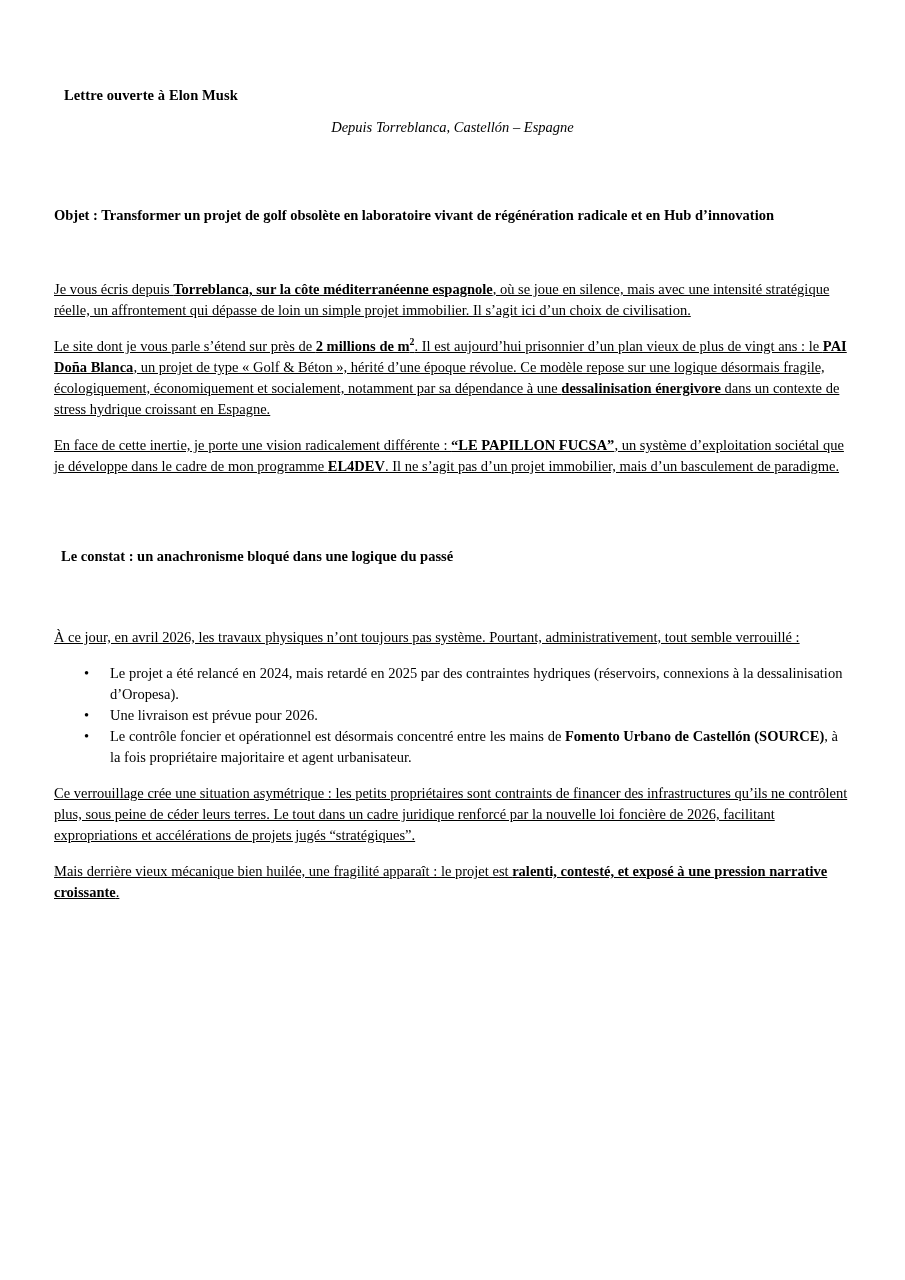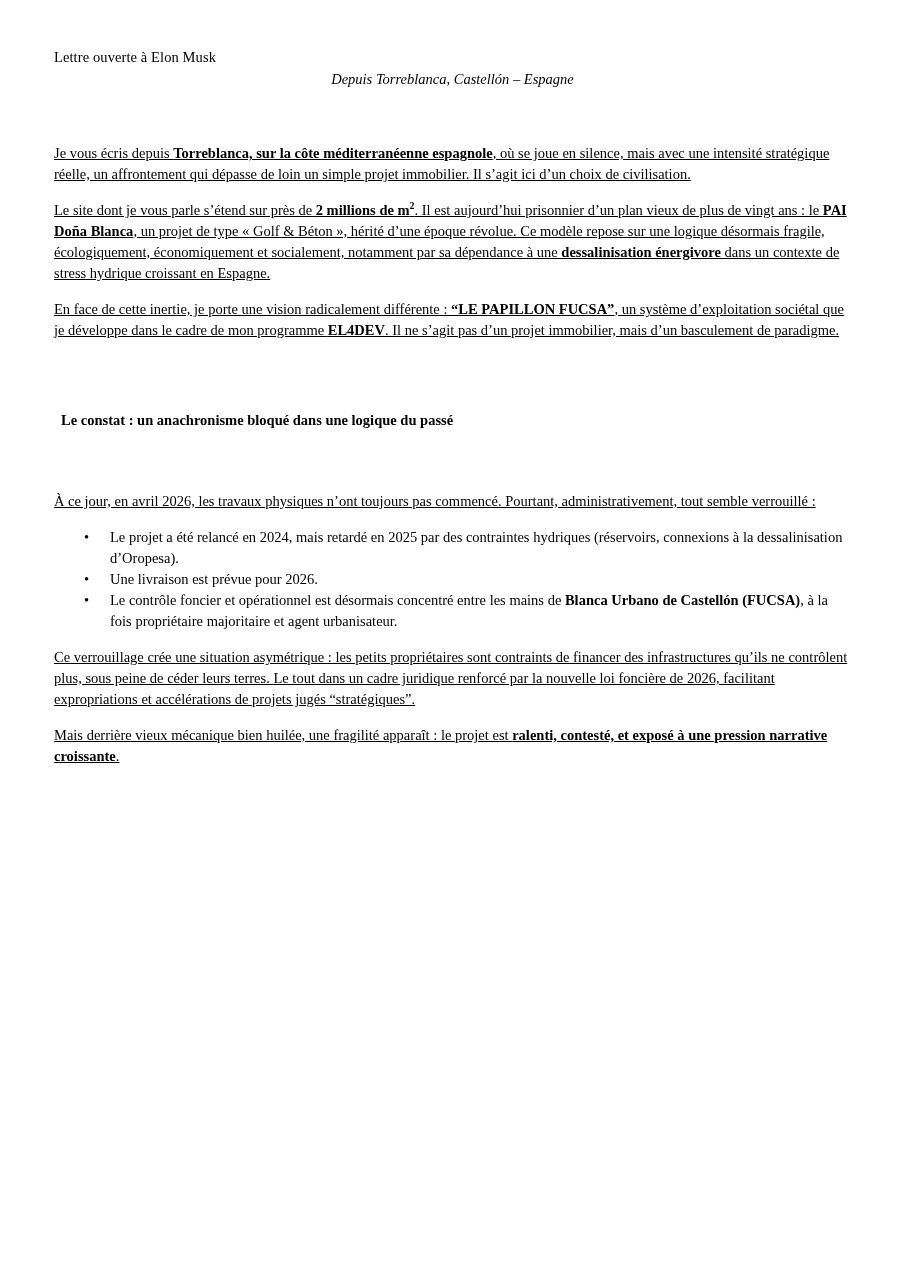--- a/index.html
+++ b/index.html
@@ -21,24 +21,24 @@
   .content {
     position: absolute;
     left: 54px;
     top: 0;
     width: 797px;
   }
 
   
   .hdr-title {
     font-size: 14.5px;
-    font-weight: normal;
+    font-weight: bold;
     line-height: 19px;
-    margin: 0;
-    padding-top: 48px;
+    margin: 10px;
+    padding-top: 76px;
     letter-spacing: 0.1px;
   }
   .hdr-sub {
     font-size: 14.5px;
     font-style: italic;
     line-height: 19px;
     margin: 0;
     padding-top: 3px;
     text-align: center;
   }
@@ -114,36 +114,37 @@
 <body>
 
 <div class="page">
   <div class="content">
 
     <div>
       <p class="hdr-title">Lettre ouverte à Elon Musk</p>
       <p class="hdr-sub">Depuis Torreblanca, Castellón – Espagne</p>
     </div>
 
+    <p class="subject">Objet : Transformer un projet de golf obsolète en laboratoire vivant de régénération radicale et en Hub d’innovation</p>
 
 
     <p class="body gap-large"><span>Je vous écris depuis </span><b>Torreblanca, sur la côte méditerranéenne espagnole</b><span>, où se joue en silence, mais avec une intensité stratégique réelle, un affrontement qui dépasse de loin un simple projet immobilier. Il s’agit ici d’un choix de civilisation.</span></p>
 
     <p class="body gap-para"><span>Le site dont je vous parle s’étend sur près de </span><b><span>2 millions de m</span><sup>2</sup></b><span>. Il est aujourd’hui prisonnier d’un plan vieux de plus de vingt ans : le </span><b>PAI Doña Blanca</b><span>, un projet de type « Golf &amp; Béton », hérité d’une époque révolue. Ce modèle repose sur une logique désormais fragile, écologiquement, économiquement et socialement, notamment par sa dépendance à une </span><b>dessalinisation énergivore</b><span> dans un contexte de stress hydrique croissant en Espagne.</span></p>
 
     <p class="body gap-para"><span>En face de cette inertie, je porte une vision radicalement différente : </span><b>“LE PAPILLON FUCSA”</b><span>, un système d’exploitation sociétal que je développe dans le cadre de mon programme </span><b>EL4DEV</b><span>. Il ne s’agit pas d’un projet immobilier, mais d’un basculement de paradigme.</span></p>
 
     <h2 class="section">Le constat : un anachronisme bloqué dans une logique du passé</h2>
 
-    <p class="body gap-large">À ce jour, en avril 2026, les travaux physiques n’ont toujours pas commencé. Pourtant, administrativement, tout semble verrouillé :</p>
+    <p class="body gap-large">À ce jour, en avril 2026, les travaux physiques n’ont toujours pas système. Pourtant, administrativement, tout semble verrouillé :</p>
 
     <ul class="bullets gap-para">
       <li><span class="bullet-dot">•</span><span>Le projet a été relancé en 2024, mais retardé en 2025 par des contraintes hydriques (réservoirs, connexions à la dessalinisation d’Oropesa).</span></li>
       <li><span class="bullet-dot">•</span><span>Une livraison est prévue pour 2026.</span></li>
-      <li><span class="bullet-dot">•</span><span>Le contrôle foncier et opérationnel est désormais concentré entre les mains de </span><b>Blanca Urbano de Castellón (FUCSA)</b><span>, à la fois propriétaire majoritaire et agent urbanisateur.</span></li>
+      <li><span class="bullet-dot">•</span><span>Le contrôle foncier et opérationnel est désormais concentré entre les mains de </span><b>Fomento Urbano de Castellón (SOURCE)</b><span>, à la fois propriétaire majoritaire et agent urbanisateur.</span></li>
     </ul>
 
     <p class="body gap-para">Ce verrouillage crée une situation asymétrique : les petits propriétaires sont contraints de financer des infrastructures qu’ils ne contrôlent plus, sous peine de céder leurs terres. Le tout dans un cadre juridique renforcé par la nouvelle loi foncière de 2026, facilitant expropriations et accélérations de projets jugés “stratégiques”.</p>
 
     <p class="body gap-para"><span>Mais derrière vieux mécanique bien huilée, une fragilité apparaît : le projet est </span><b>ralenti, contesté, et exposé à une pression narrative croissante</b><span>.</span></p>
 
 
   </div>
 </div>
 

